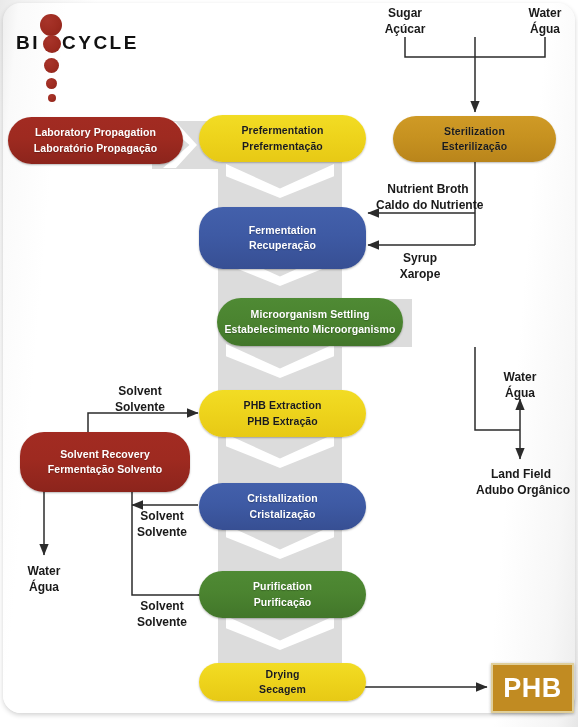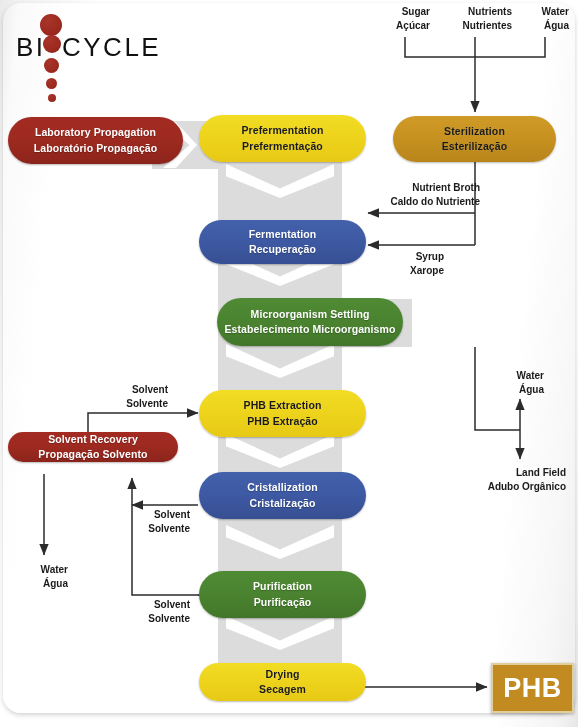--- a/index.html
+++ b/index.html
@@ -99,24 +99,24 @@
 
   .c-red    { background: linear-gradient(180deg, #a22b22 0%, #9e2a20 45%, #8c241c 100%); }
   .c-yellow { background: linear-gradient(180deg, #f2dc24 0%, #eed41c 45%, #e7c915 100%); }
   .c-gold   { background: linear-gradient(180deg, #cf9a26 0%, #c79220 45%, #b9851b 100%); }
   .c-blue   { background: linear-gradient(180deg, #4360ab 0%, #3e5aa4 45%, #374f93 100%); }
   .c-green  { background: linear-gradient(180deg, #4f8a34 0%, #4b8430 45%, #42762a 100%); }
 
   
   .anno {
     position: absolute;
-    font-size: 10px;
+    font-size: 12px;
     font-weight: bold;
     color: #1a1a1a;
-    text-align: right;
+    text-align: center;
     line-height: 1.35;
     white-space: nowrap;
   }
   .anno span { display: block; }
 
   
   .phb-box {
     position: absolute;
     display: flex;
     align-items: center;
@@ -127,22 +127,22 @@
     color: #ffffff;
     font-size: 27px;
     font-weight: bold;
     letter-spacing: 0.5px;
   }
 
   
   .logo { position: absolute; }
   .logo-text {
     position: absolute;
-    font-size: 26px;
-    font-weight: normal;
+    font-size: 19px;
+    font-weight: bold;
     letter-spacing: 2.5px;
     color: #111111;
     white-space: nowrap;
     text-align: center;
   }
   .dot {
     position: absolute;
     border-radius: 50%;
     background: radial-gradient(circle at 35% 30%, #a8342a 0%, #9d2b20 55%, #8a2219 100%);
   }
@@ -222,42 +222,42 @@
   <div class="node c-yellow n-dark" style="left:199px; top:115px; width:167px; height:47px;">
     <span class="l-en">Prefermentation</span>
     <span class="l-pt">Prefermentação</span>
   </div>
 
   <div class="node c-gold n-dark" style="left:393px; top:116px; width:163px; height:46px;">
     <span class="l-en">Sterilization</span>
     <span class="l-pt">Esterilização</span>
   </div>
 
-  <div class="node c-blue n-light" style="left:199px; top:207px; width:167px; height:44px;margin-top:13px;">
+  <div class="node c-blue n-light" style="left:199px; top:207px; width:167px; height:62px;">
     <span class="l-en">Fermentation</span>
     <span class="l-pt">Recuperação</span>
   </div>
 
   <div class="node c-green n-light" style="left:193px; top:298px; width:186px; height:48px;margin-left:24px;">
     <span class="l-en">Microorganism Settling</span>
     <span class="l-pt">Estabelecimento Microorganismo</span>
   </div>
 
 
   <div class="node c-yellow n-dark" style="left:199px; top:390px; width:167px; height:47px;">
     <span class="l-en">PHB Extraction</span>
     <span class="l-pt">PHB Extração</span>
   </div>
 
-  <div class="node c-red n-light" style="left:8px; top:432px; width:170px; height:30px;">
+  <div class="node c-red n-light" style="left:20px; top:432px; width:170px; height:60px;">
     <span class="l-en">Solvent Recovery</span>
-    <span class="l-pt">Propagação Solvento</span>
-  </div>
-
-  <div class="node c-blue n-light" style="left:199px; top:472px; width:167px; height:47px;align-items:center;">
+    <span class="l-pt">Fermentação Solvento</span>
+  </div>
+
+  <div class="node c-blue n-light" style="left:199px; top:483px; width:167px; height:47px;align-items:center;">
     <span class="l-en">Cristallization</span>
     <span class="l-pt">Cristalização</span>
   </div>
 
   <div class="node c-green n-light" style="left:199px; top:571px; width:167px; height:47px;align-items:center;">
     <span class="l-en">Purification</span>
     <span class="l-pt">Purificação</span>
   </div>
 
   <div class="node c-yellow n-dark" style="left:199px; top:663px; width:167px; height:38px;">
@@ -267,24 +267,20 @@
 
   <div class="phb-box" style="left:491px; top:663px; width:79px; height:46px;">
     <span>PHB</span>
   </div>
 
   <div class="anno" style="left:380px; top:5px; width:50px;">
     <span>Sugar</span>
     <span>Açúcar</span>
   </div>
 
-  <div class="anno" style="left:438px; top:5px; width:74px;">
-    <span>Nutrients</span>
-    <span>Nutrientes</span>
-  </div>
 
   <div class="anno" style="left:521px; top:5px; width:48px;">
     <span>Water</span>
     <span>Água</span>
   </div>
 
   <div class="anno" style="left:376px; top:181px; width:104px;">
     <span>Nutrient Broth</span>
     <span>Caldo do Nutriente</span>
   </div>

